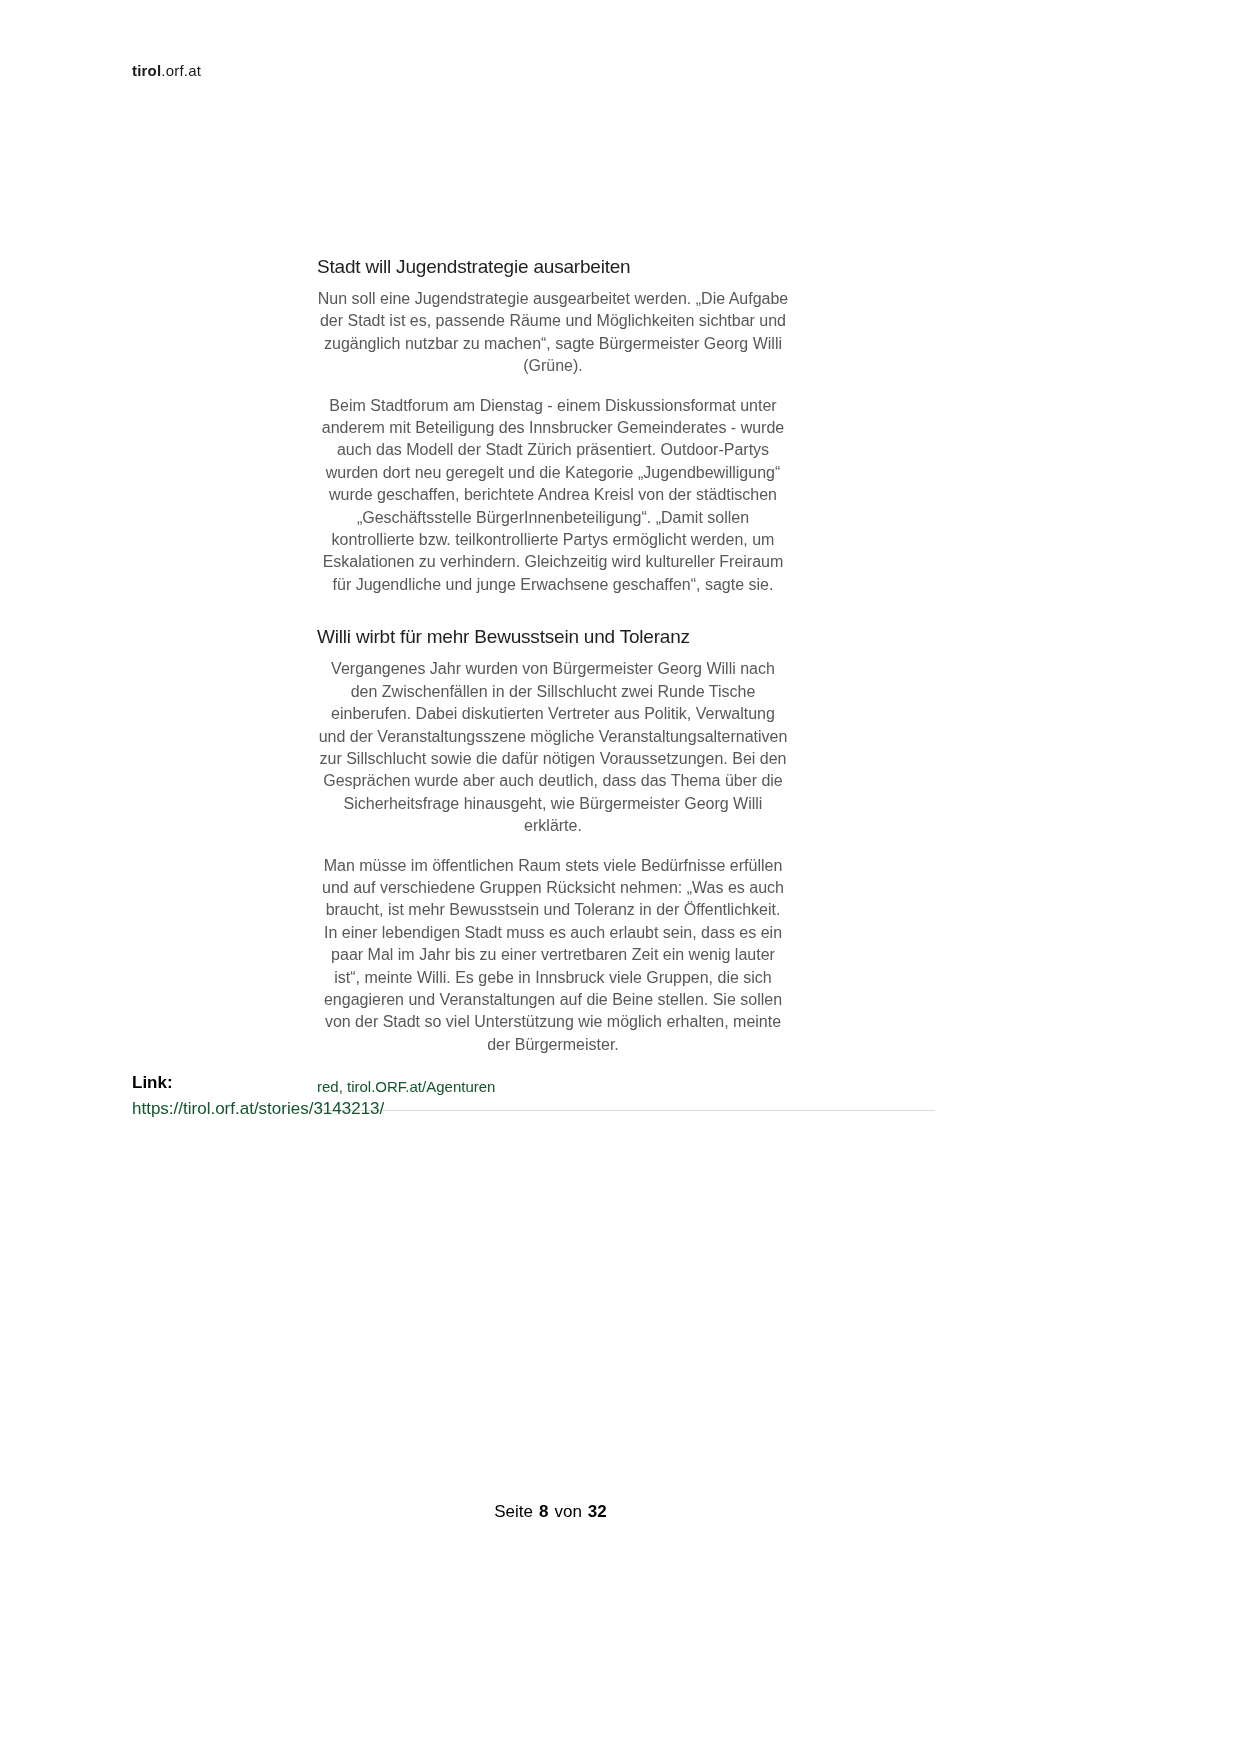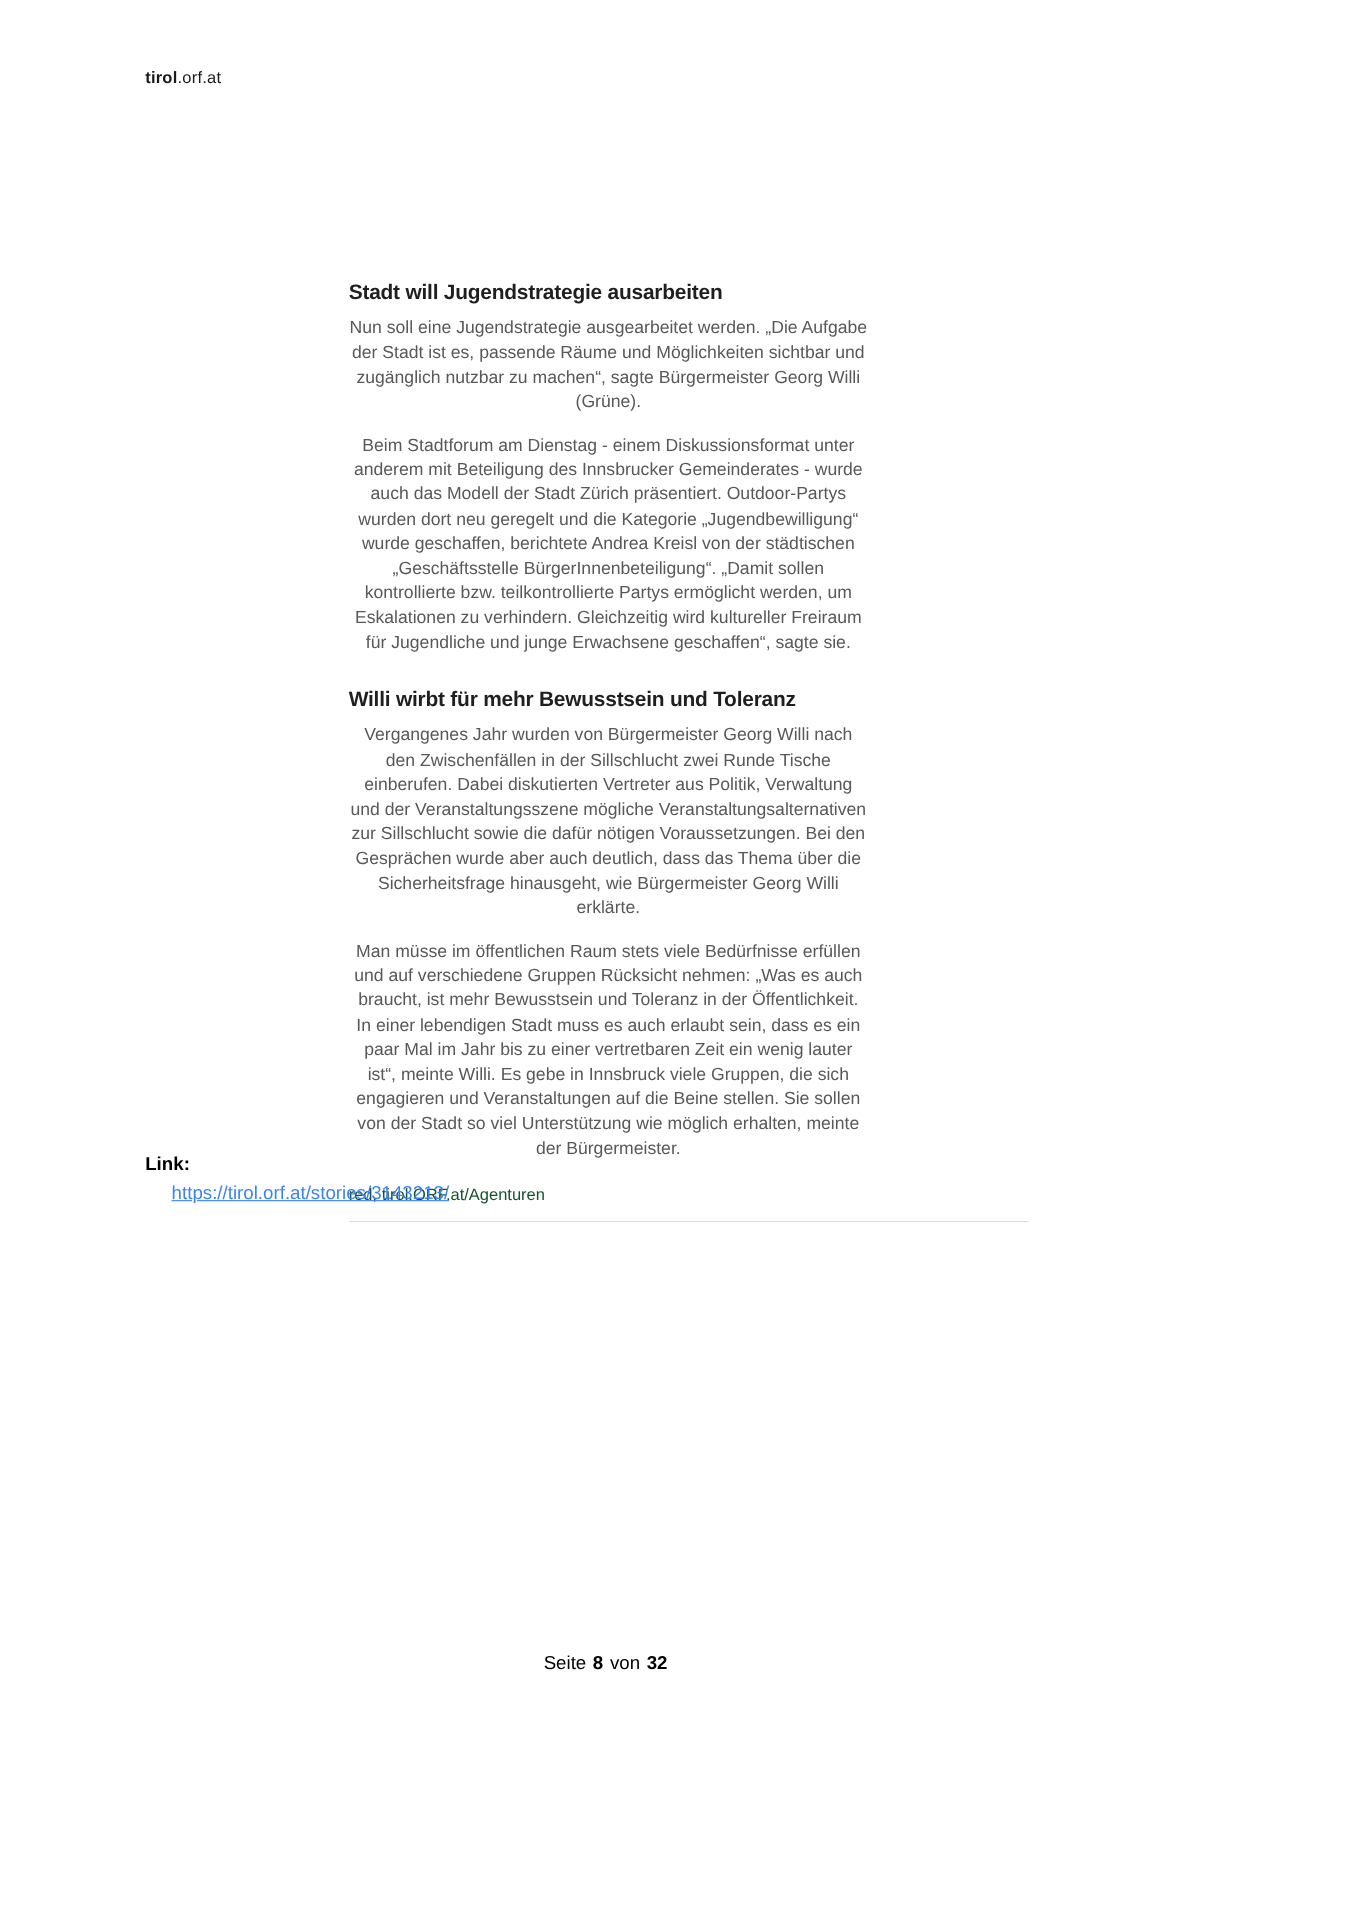--- a/index.html
+++ b/index.html
@@ -34,21 +34,21 @@
     width: 472px;
     color: #58585a;
     font-size: 16px;
     line-height: 22.4px;
   }
   .article h2 {
     font-family: "Liberation Sans", sans-serif;
     font-size: 19px;
     line-height: 24px;
     color: #1f1f1f;
-    font-weight: bold;
+    font-weight: normal;
     letter-spacing: -0.2px;
     margin: 0 0 9px 0;
   }
   .article .section + .section h2 {
     margin-top: 29px;
   }
   .article p {
     margin: 0 0 17px 0;
     text-align: center;
   }
@@ -70,26 +70,25 @@
   .link-block {
     position: absolute;
     left: 132px;
     top: 1046px;
     font-size: 17px;
     line-height: 26px;
   }
   .link-label {
     font-weight: bold;
     color: #000000;
+    margin-top: 24px;
   }
   .link-url {
-    color: #3b82f6;
-    text-decoration: underline;
+    color: #14532d;
     cursor: pointer;
-    margin-left: 24px;
   }
 
   
   .footer {
     position: absolute;
     left: 0;
     top: 1502px;
     width: 1101px;
     text-align: center;
     font-size: 17px;

